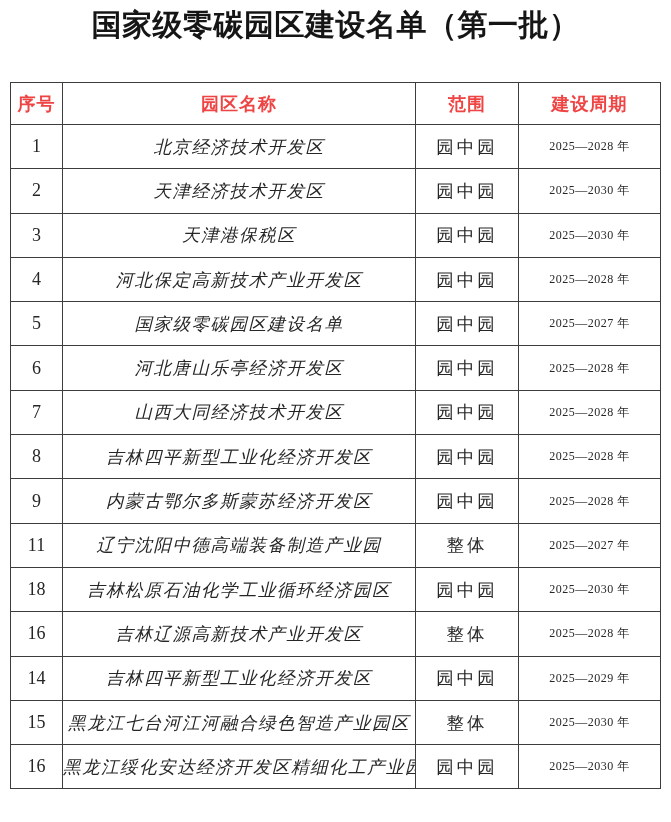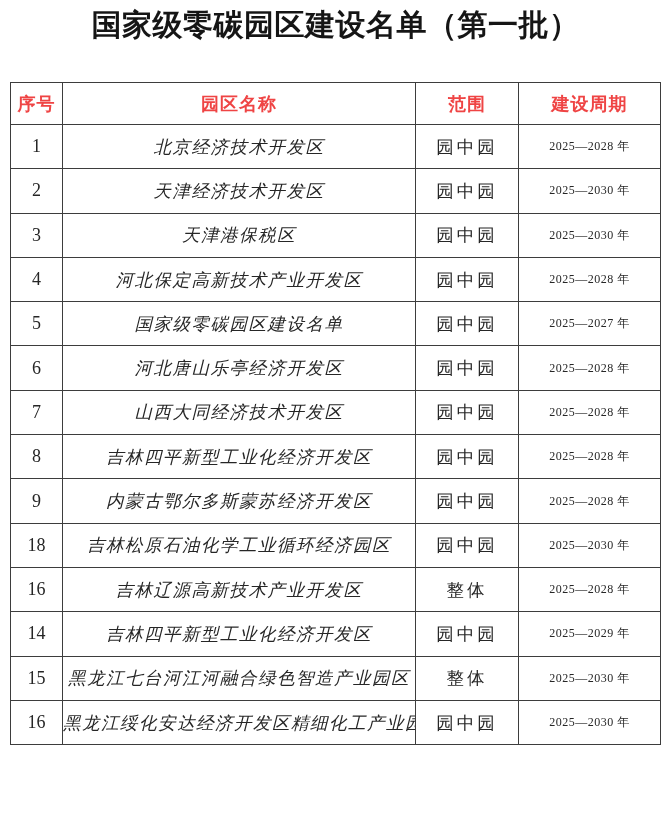--- a/index.html
+++ b/index.html
@@ -157,20 +157,26 @@
           <td class="c-scope">园中园</td>
           <td class="c-period">2025—2028 年</td>
         </tr>
         <tr>
           <td class="c-no">9</td>
           <td class="c-name">内蒙古鄂尔多斯蒙苏经济开发区</td>
           <td class="c-scope">园中园</td>
           <td class="c-period">2025—2028 年</td>
         </tr>
         <tr>
+          <td class="c-no">11</td>
+          <td class="c-name">辽宁沈阳中德高端装备制造产业园</td>
+          <td class="c-scope">整体</td>
+          <td class="c-period">2025—2027 年</td>
+        </tr>
+        <tr>
           <td class="c-no">18</td>
           <td class="c-name">吉林松原石油化学工业循环经济园区</td>
           <td class="c-scope">园中园</td>
           <td class="c-period">2025—2030 年</td>
         </tr>
         <tr>
           <td class="c-no">16</td>
           <td class="c-name">吉林辽源高新技术产业开发区</td>
           <td class="c-scope">整体</td>
           <td class="c-period">2025—2028 年</td>

